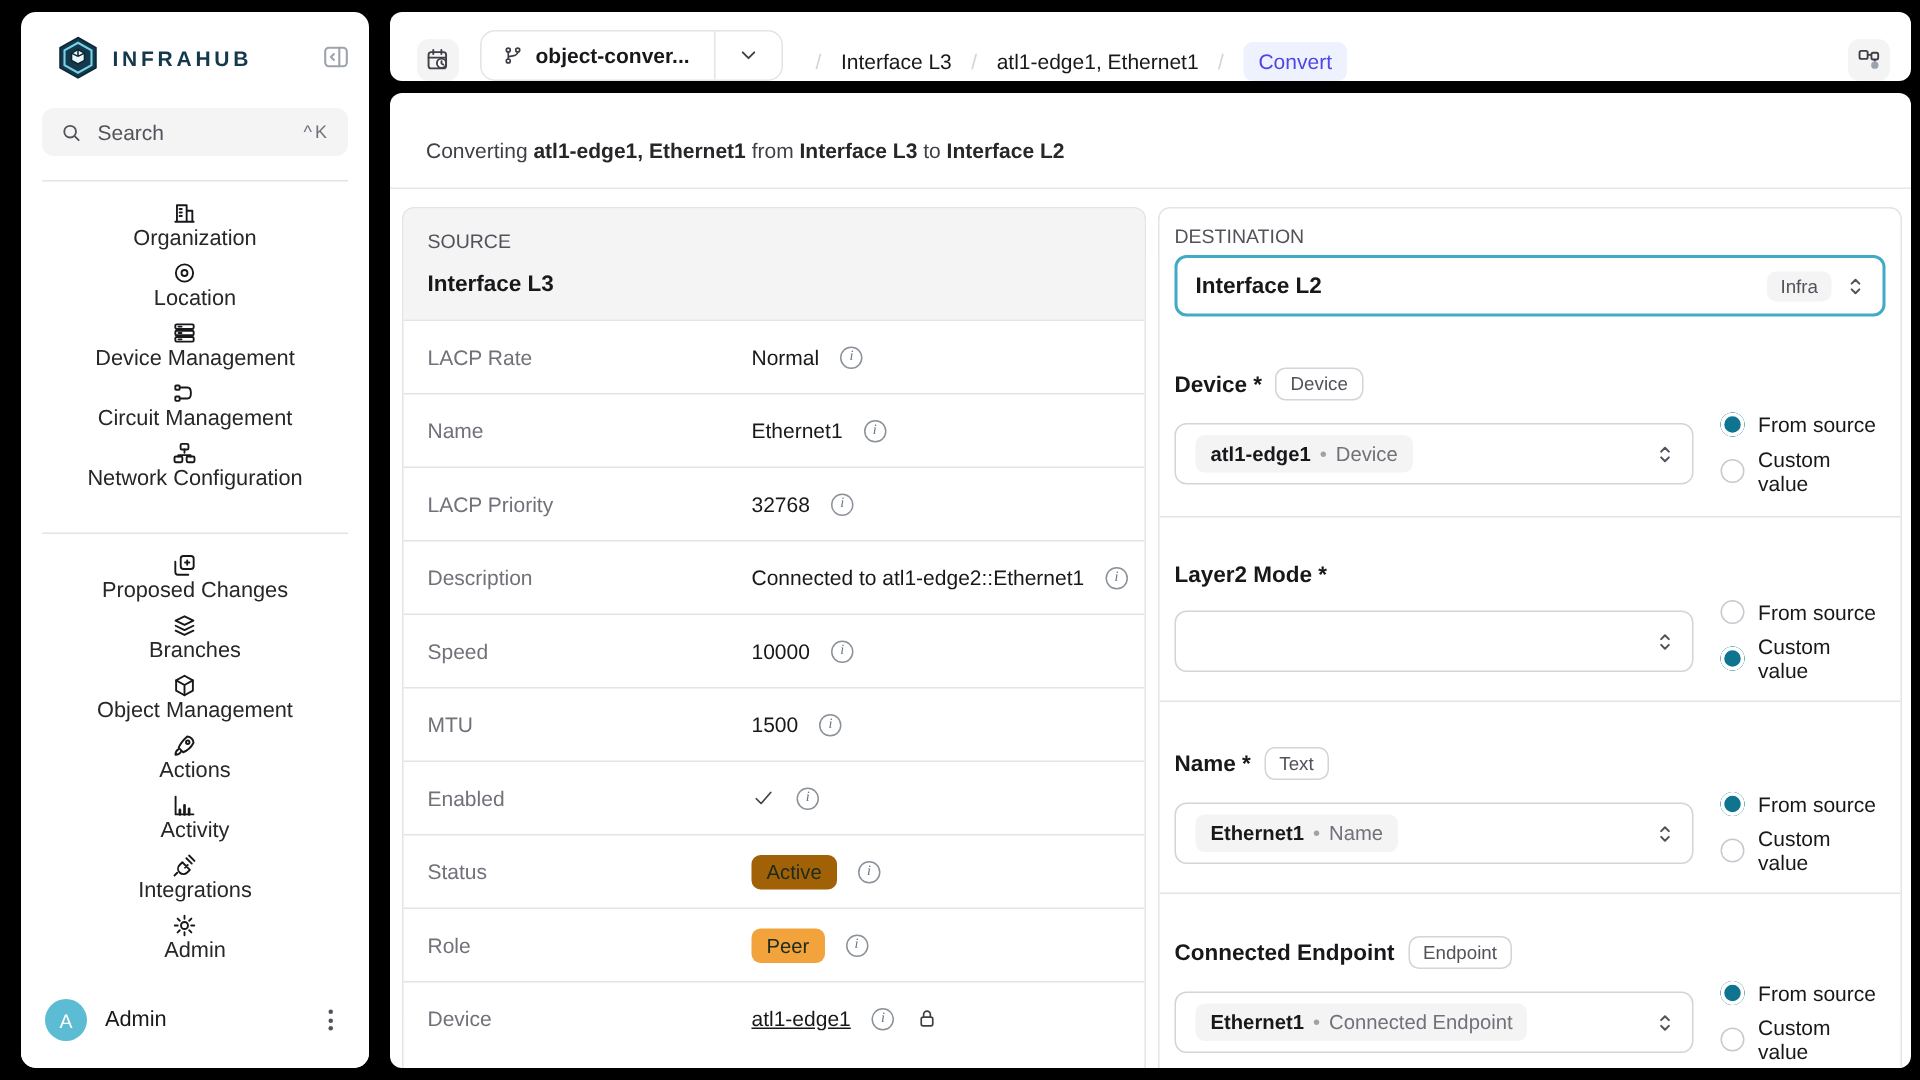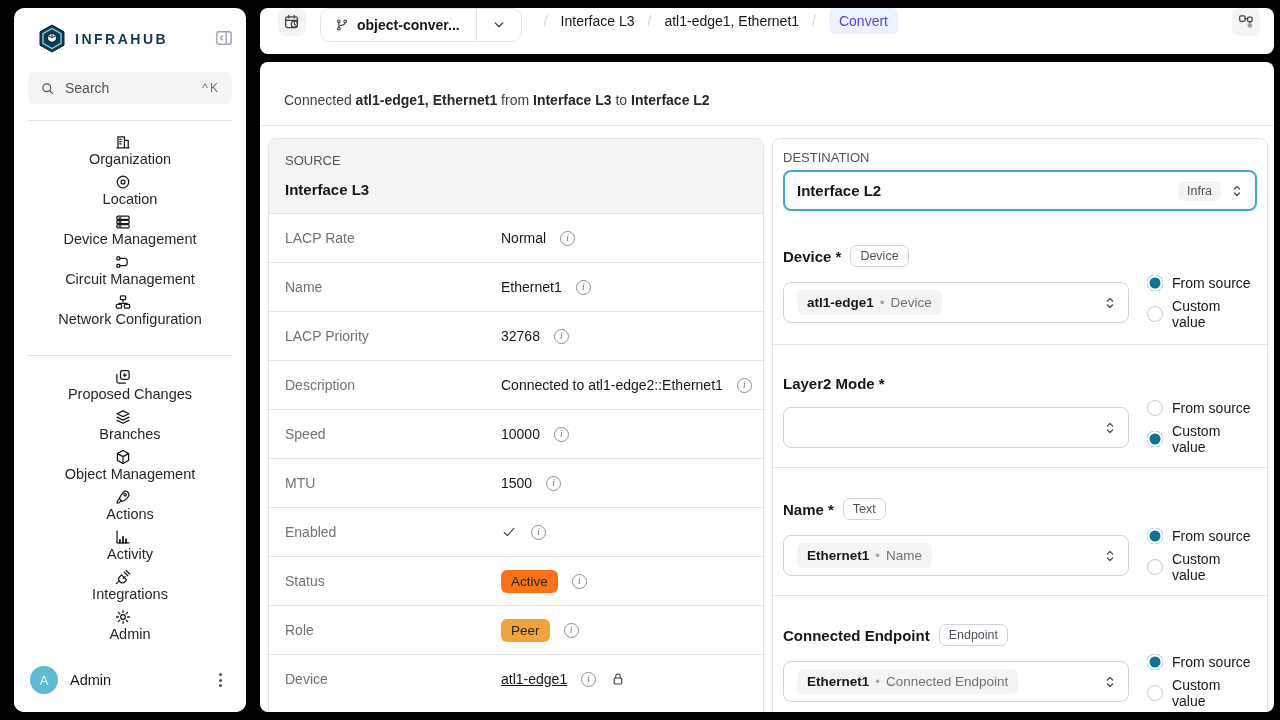--- a/index.html
+++ b/index.html
@@ -28,21 +28,21 @@
   .nav-item { display:flex; align-items:center; height:40px; padding:0 18px; font-size:14.5px; color:#27272a; cursor:pointer;flex-direction:column; }
   .nav-item .icon { width:18px; height:18px; color:#18181b; margin-right:14px; flex:0 0 auto; }
   .nav-divider { border-top:1px solid #e4e4e7; margin:22px 14px 12px; }
   .user-row { position:absolute; bottom:0; left:0; right:0; display:flex; align-items:center; padding:14px 18px 18px 16px; background:#fff; }
   .avatar { width:28px; height:28px; border-radius:50%; background:var(--avatar-bg,#5bbcd4); color:#fff; font-size:13px; display:flex; align-items:center; justify-content:center; }
   .user-name { margin-left:12px; font-size:14.5px; font-weight:500; flex:1; }
   .kebab { display:flex; flex-direction:column; gap:2.5px; padding:4px 6px; cursor:pointer; border:none; background:transparent; }
   .kebab i { width:3px; height:3px; border-radius:50%; background:#52525b; display:block; }
 
   
-  .topbar { left:260px; top:8px; width:1014px; height:46px; border-radius:8px; display:flex; align-items:flex-start; padding:0 14px 0 18px; }
+  .topbar { left:260px; top:8px; width:1014px; height:46px; border-radius:8px; display:flex; align-items:flex-end; padding:0 14px 0 18px; }
   .icon-btn { background:#f4f4f5; border:none; border-radius:8px; width:28px; height:28px; display:flex; align-items:center; justify-content:center; color:#3f3f46; cursor:pointer; }
   .icon-btn svg { width:18px; height:18px; }
   .branch-pill { display:flex; align-items:center; height:34px; border:1px solid #e4e4e7; border-radius:10px; margin-left:14px; background:#fff; cursor:pointer; }
   .branch-left { display:flex; align-items:center; padding:0 16px 0 14px; gap:8px; }
   .branch-left .icon { width:14px; height:14px; color:#3f3f46; }
   .branch-name { font-size:14px; font-weight:600; color:#18181b; }
   .branch-sep { width:1px; align-self:stretch; background:#e4e4e7; }
   .branch-caret { width:44px; display:flex; align-items:center; justify-content:center; color:#3f3f46; }
   .branch-caret svg { width:14px; height:14px; }
   .breadcrumb { display:flex; align-items:center; margin-left:22px; gap:13px; flex:1; }
@@ -312,21 +312,21 @@
           <rect x="11.8" y="4.6" width="5" height="5" rx="1.2"></rect>
           <path d="M9 6.2h2.8M14.3 9.6v1.6"></path>
           <circle cx="14.3" cy="13.8" r="2.7" fill="#9ca3af" stroke="none"></circle>
         </g>
       </svg>
   </button>
 </header>
 
 <main class="card content">
   <div class="page-header">
-    <p class="page-subtitle" id="page-subtitle"><span>Connected </span><b>atl1-edge1, Ethernet1</b><span> from </span><b>Interface L3</b><span> to </span><b>Interface L2</b></p>
+    <p class="page-subtitle" id="page-subtitle"><span>Converting </span><b>atl1-edge1, Ethernet1</b><span> from </span><b>Interface L3</b><span> to </span><b>Interface L2</b></p>
   </div>
 
   <div class="panels">
 
     <section class="panel source-panel">
       <div class="source-head">
         <div class="panel-label">SOURCE</div>
         <div class="source-type">Interface L3</div>
       </div>
       <div id="source-rows">
@@ -379,21 +379,21 @@
                   <g fill="none" stroke="currentColor" stroke-width="1.4" stroke-linecap="round" stroke-linejoin="round">
                     <path d="M4 10.6l4 4 8-9.2"></path>
                   </g>
                 </svg></span>
               <span class="info-dot">i</span>
             </span>
   </div>
           <div class="src-row">
     <span class="src-label">Status</span>
     <span class="src-value-wrap">
-              <span class="badge" style="background: #f97316;">Active</span>
+              <span class="badge" style="background: #a16207;">Active</span>
               <span class="info-dot">i</span>
             </span>
   </div>
           <div class="src-row">
     <span class="src-label">Role</span>
     <span class="src-value-wrap">
               <span class="badge" style="background: rgb(242, 163, 60);">Peer</span>
               <span class="info-dot">i</span>
             </span>
   </div>

